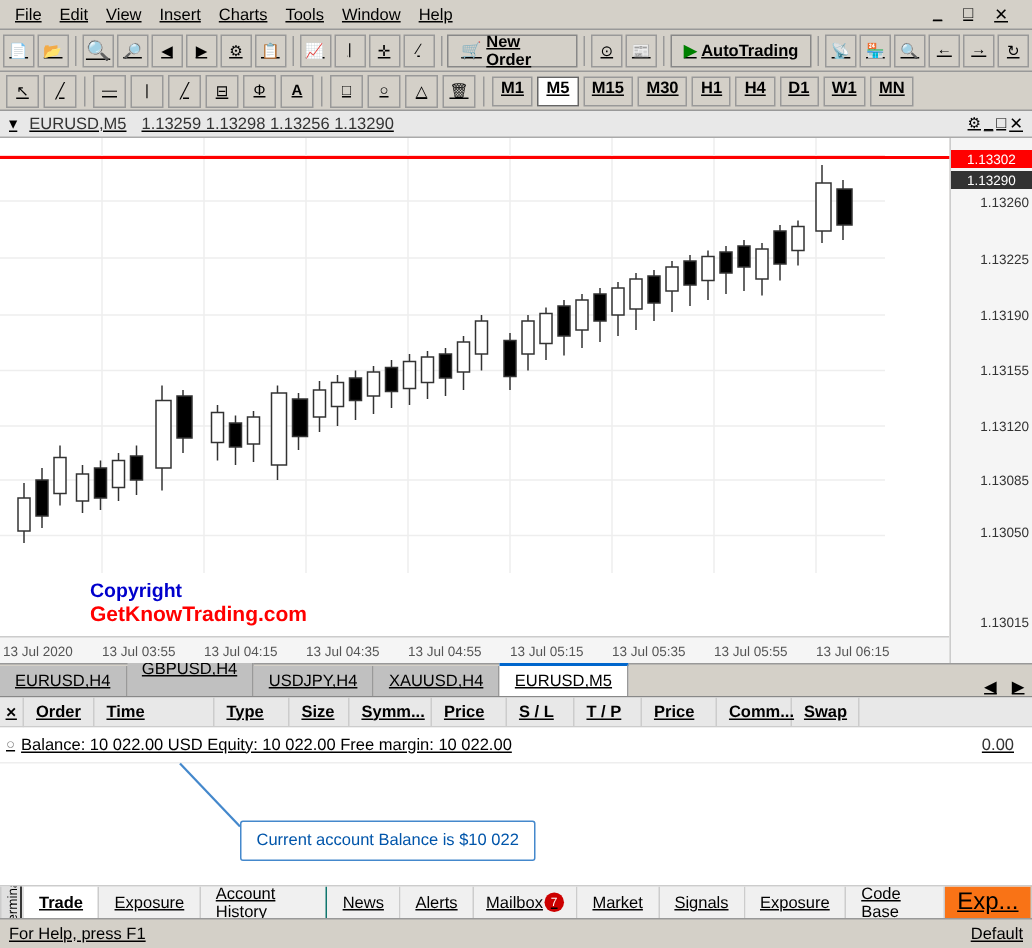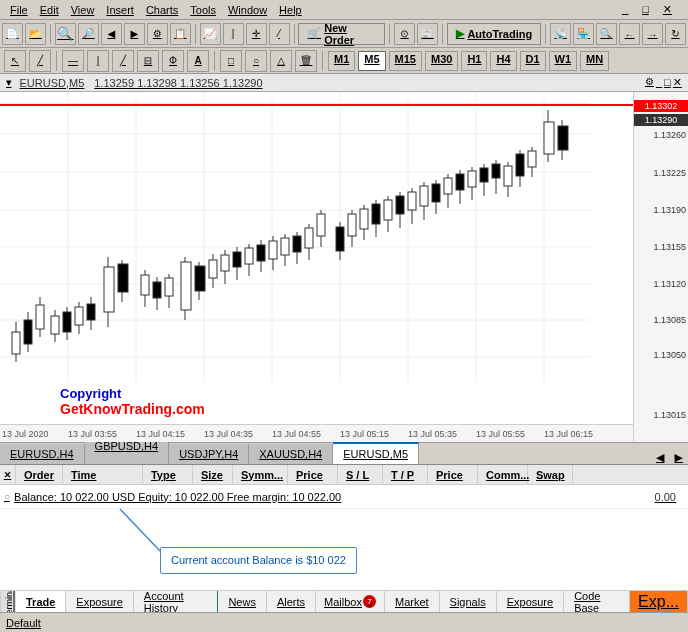--- a/index.html
+++ b/index.html
@@ -376,15 +376,16 @@
       </div>
       <div style="padding:2px 10px; border-right:1px solid #ccc; font-size:11px; cursor:pointer; height:22px; display:flex; align-items:center; background:#f0f0f0;">Market</div>
       <div style="padding:2px 10px; border-right:1px solid #ccc; font-size:11px; cursor:pointer; height:22px; display:flex; align-items:center; background:#f0f0f0;">Signals</div>
       <div style="padding:2px 10px; border-right:1px solid #ccc; font-size:11px; cursor:pointer; height:22px; display:flex; align-items:center; background:#f0f0f0;">Exposure</div>
       <div style="padding:2px 10px; border-right:1px solid #ccc; font-size:11px; cursor:pointer; height:22px; display:flex; align-items:center; background:#f0f0f0;">Code Base</div>
       <div style="padding:2px 8px; border-right:1px solid #ccc; font-size:16px; cursor:pointer; height:22px; display:flex; align-items:center; background:#f97316;">Exp...</div>
     </div>
   </div>
 
   <div style="display:flex; align-items:center; background:#d4d0c8; border-top:1px solid #999; height:20px; padding:0 6px; font-size:11px; flex-shrink:0;">
+    <span style="flex:1;">For Help, press F1</span>
     <span>Default</span>
   </div>
 </div>
 
 </body></html>

